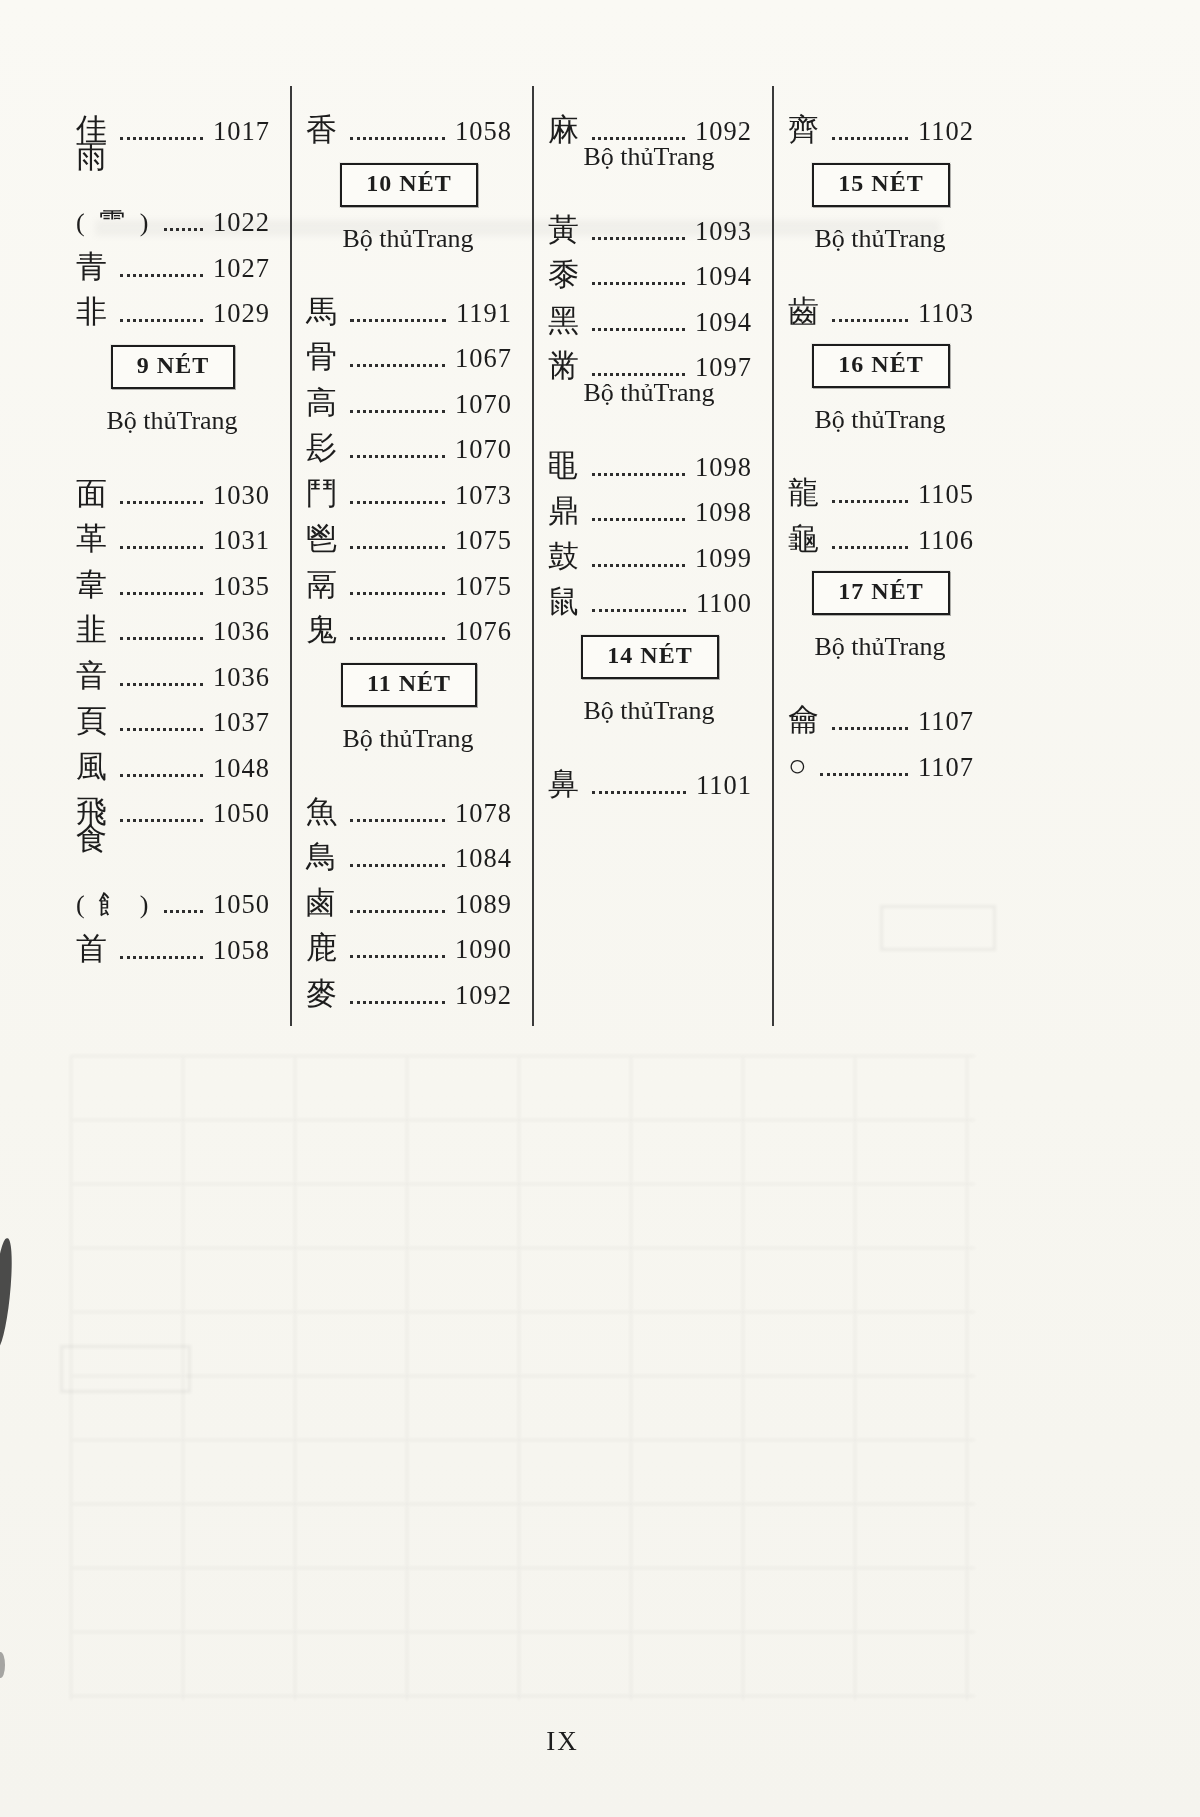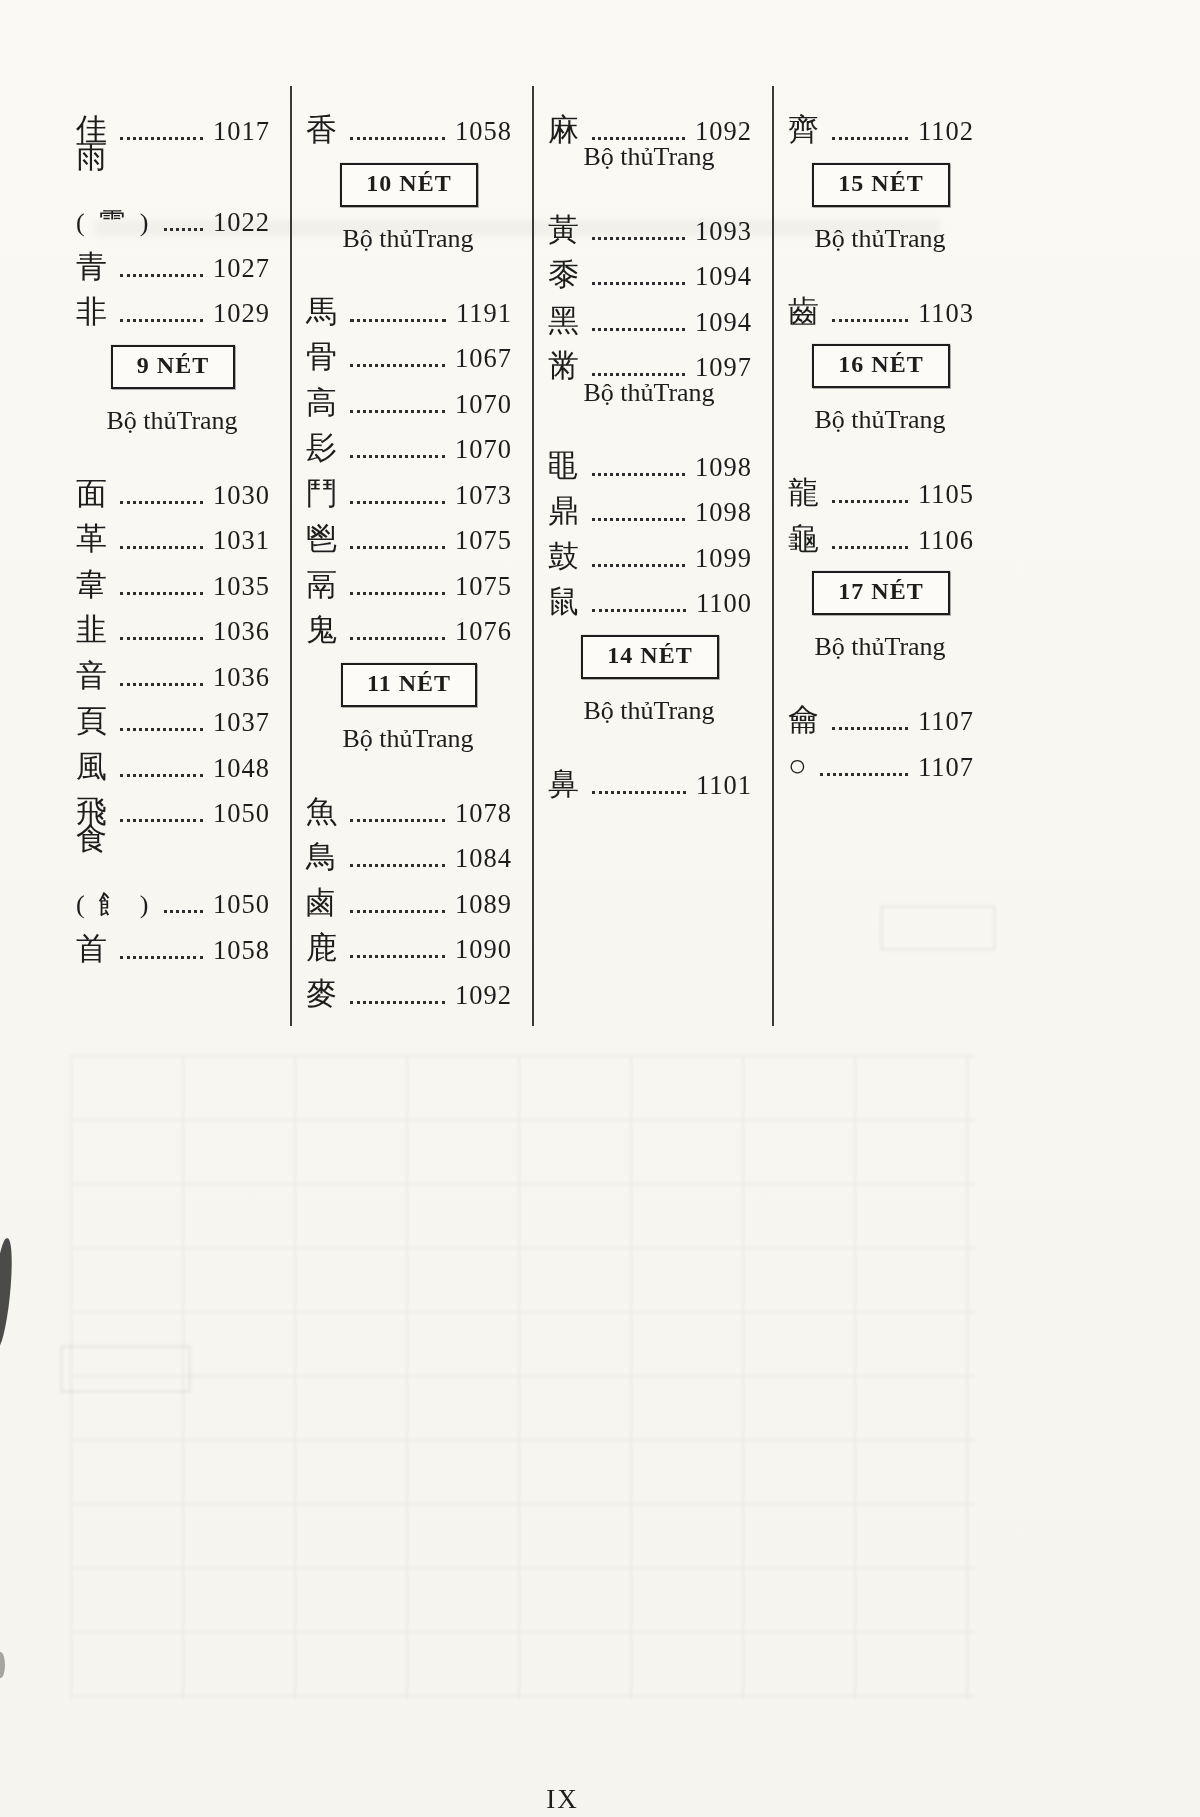--- a/index.html
+++ b/index.html
@@ -20,21 +20,21 @@
   .entry.variant .char{font-size:26px;letter-spacing:4px;}
   .leader{flex:1 1 auto;min-width:18px;border-bottom:3px dotted #2e2e2e;margin:0 10px 0 12px;}
   .page{font-size:26.5px;letter-spacing:1px;margin-top:26px;}
   .hdr-wrap{display:flex;justify-content:center;margin:27px 0 17px;}
   .hdr{
     border:2px solid #1c1c1c;padding:5px 24px 8px;font-weight:700;font-size:24px;
     background:#fcfbf7;box-shadow:1px 1px 0 rgba(0,0,0,.25), 0 0 0 1px rgba(0,0,0,.06);
     letter-spacing:1px;
   }
   .colhead{display:flex;justify-content:center;font-size:26px;margin:6px 2px 18px 0;}
-  .pageno{position:absolute;left:0;top:1784px;width:1125px;text-align:center;font-size:27px;letter-spacing:2px;}
+  .pageno{position:absolute;left:0;top:1726px;width:1125px;text-align:center;font-size:27px;letter-spacing:2px;}
   
   .ghost-grid{
     position:absolute;left:70px;top:1055px;width:905px;height:645px;opacity:.055;pointer-events:none;
     background:
       repeating-linear-gradient(#4c4c4c 0 2px, transparent 2px 64px),
       repeating-linear-gradient(90deg,#4c4c4c 0 2px, transparent 2px 112px);
     filter:blur(1.6px);
   }
   .ghost-bar{position:absolute;left:95px;top:220px;width:845px;height:16px;background:#8d8d8d;opacity:.08;filter:blur(3px);pointer-events:none;}
   .ghost-box{position:absolute;border:3px solid #777;opacity:.09;filter:blur(1.5px);pointer-events:none;}

